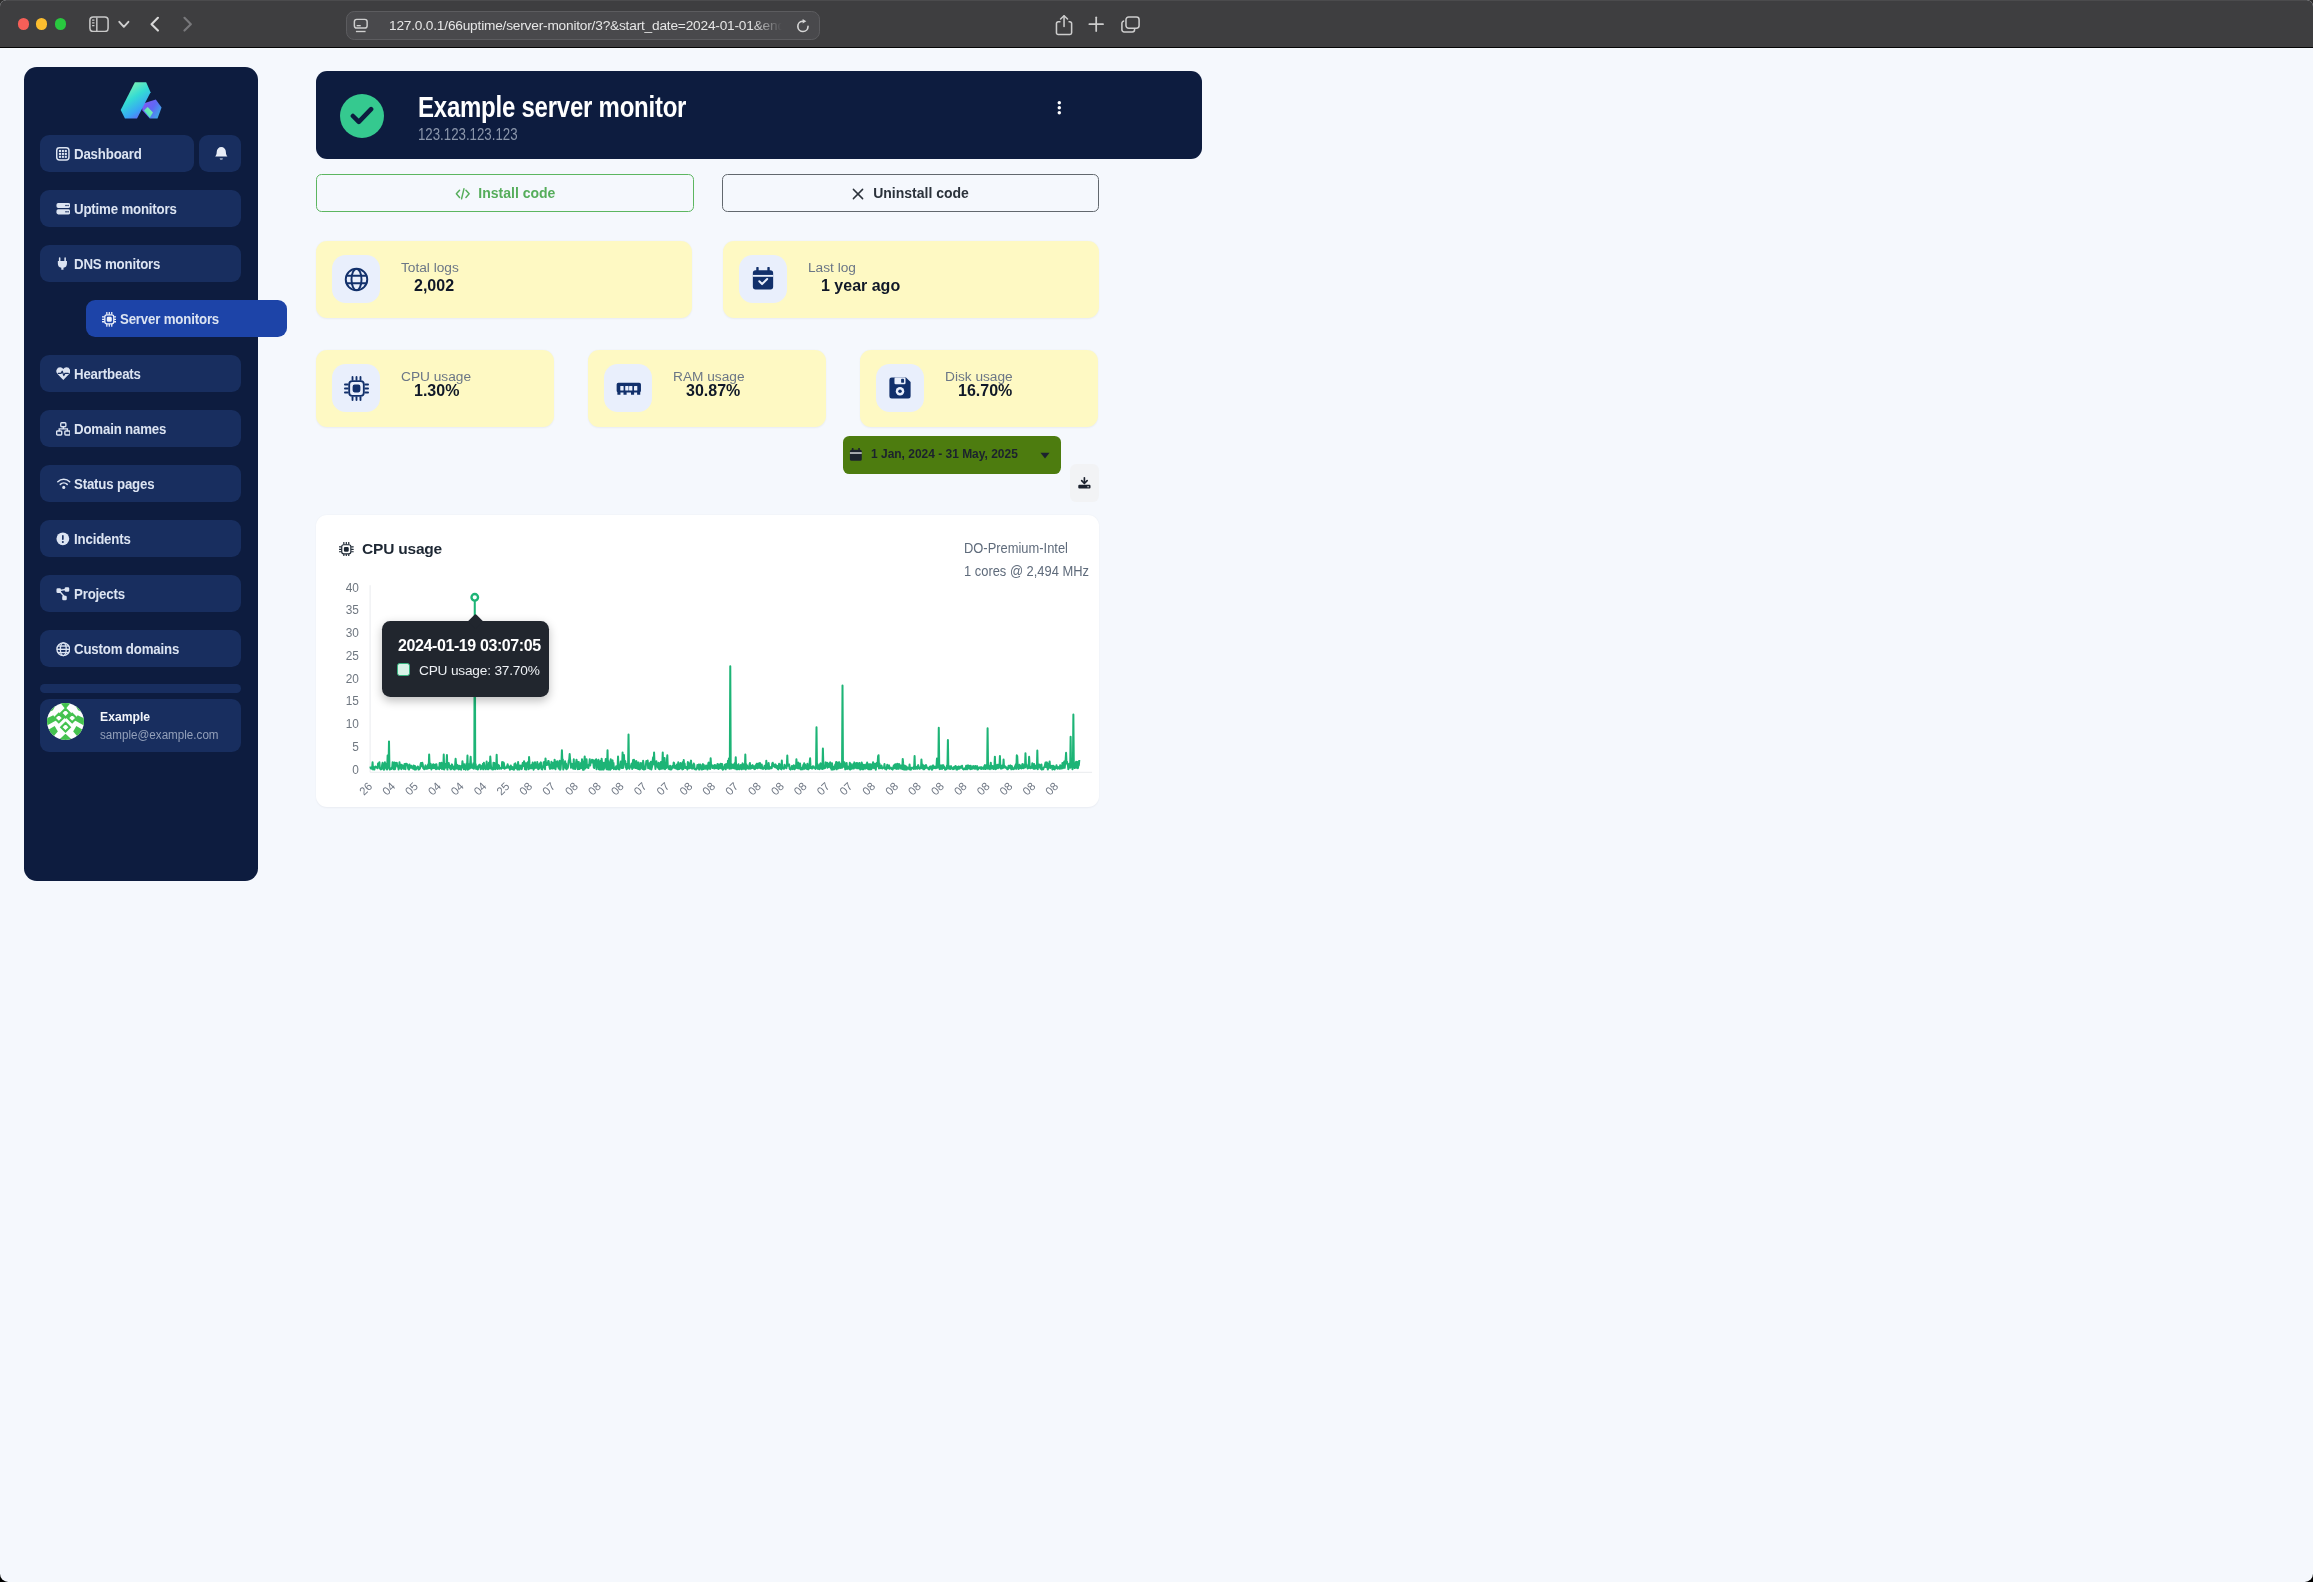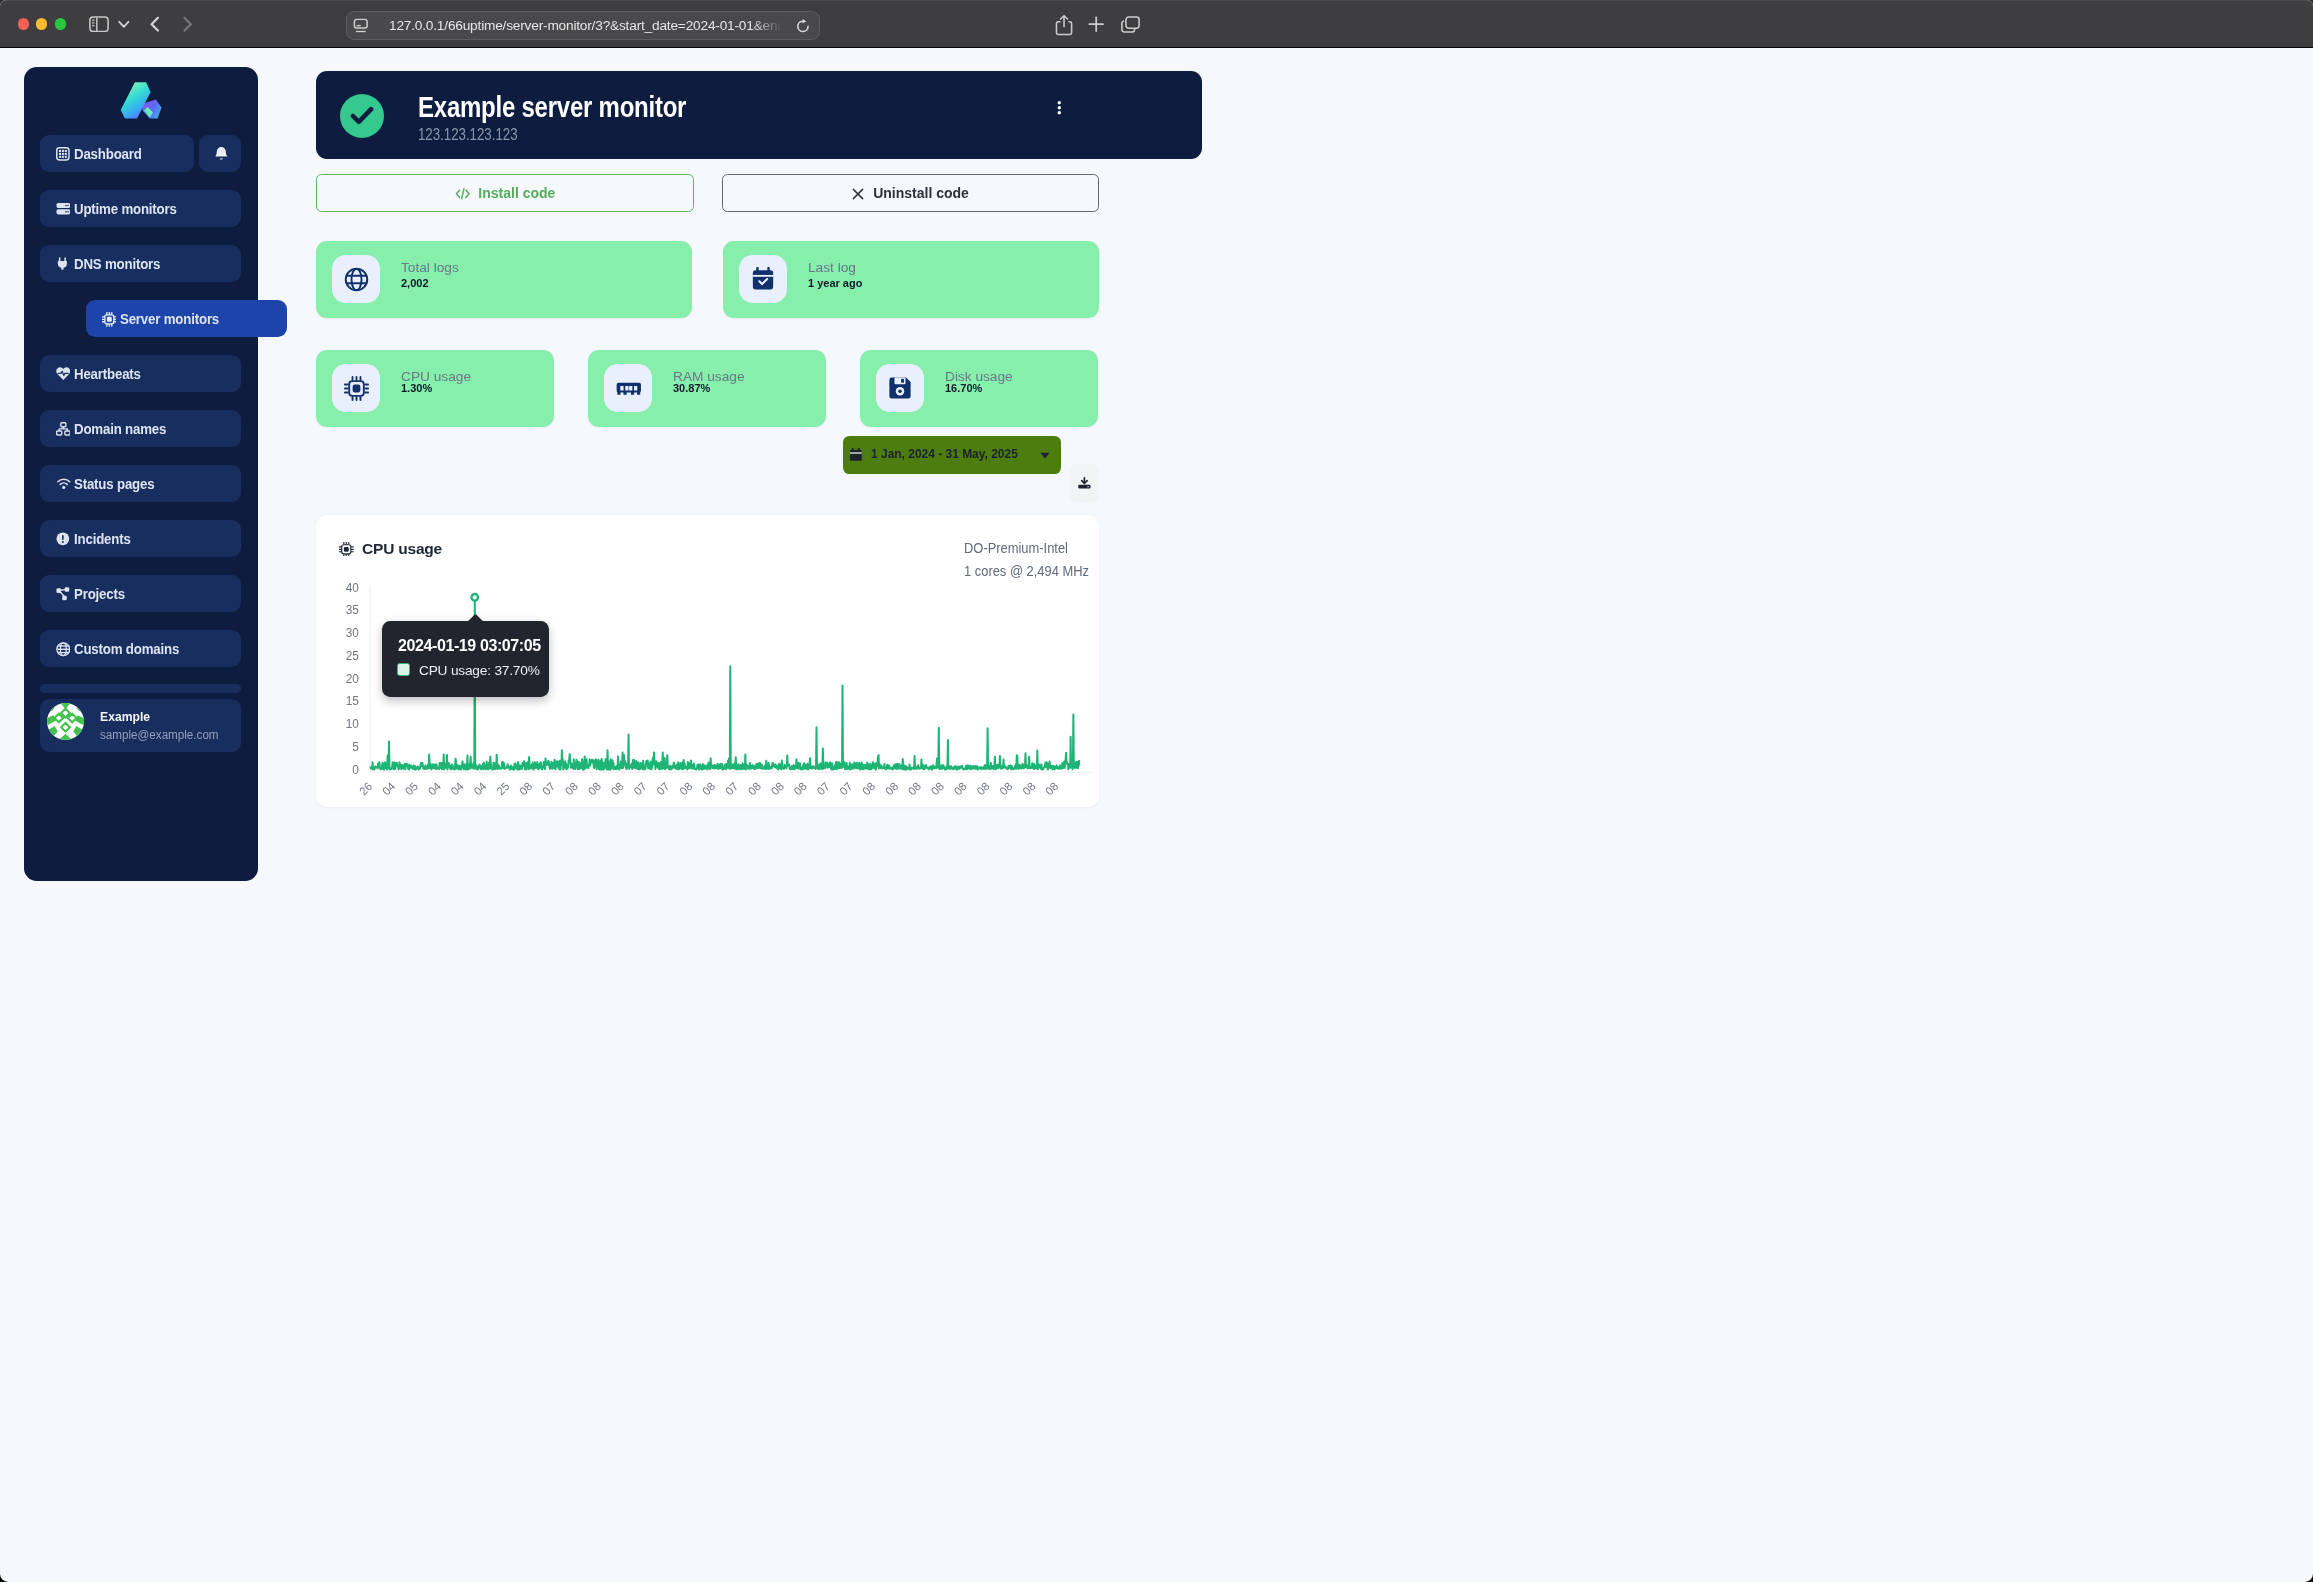--- a/index.html
+++ b/index.html
@@ -20,25 +20,25 @@
 #pbar{position:absolute;left:16.4px;top:617px;width:201px;height:9.1px;background:#182e5f;border-radius:5.5px;}
 #pname{position:absolute;left:60px;top:10px;font-size:13.7px;font-weight:700;color:#f2f5fa;transform:scaleX(0.89);transform-origin:0 0;}
 #pmail{position:absolute;left:60px;top:29px;font-size:12px;color:#93a0ba;transform:scaleX(0.97);transform-origin:0 0;}
 #hdr{position:absolute;left:316px;top:71px;width:886px;height:88px;background:#0d1c3f;border-radius:11px;}
 #hcirc{position:absolute;left:24px;top:22.5px;width:44px;height:44px;border-radius:50%;background:#35c98f;}
 #htitle{position:absolute;left:102px;top:19px;font-size:30px;font-weight:700;color:#fff;transform:scaleX(0.80);transform-origin:0 0;white-space:nowrap;letter-spacing:-0.3px;}
 #hip{position:absolute;left:102px;top:54px;font-size:17px;color:#8b96ab;transform:scaleX(0.78);transform-origin:0 0;}
 .btnrow{position:absolute;top:174px;height:38px;border-radius:5.5px;font-size:14px;font-weight:600;text-align:center;line-height:36px;}
 #binst{left:316px;width:378px;border:0.9px solid #5cb660;color:#55ad5b;}
 #bunin{left:722px;width:377px;border:0.9px solid #62686e;color:#2b323b;}
-.card{position:absolute;background:#86efac;border-radius:11px;box-shadow:0 0.9px 1.8px rgba(16,24,40,.05);}
+.card{position:absolute;background:#fef9c3;border-radius:11px;box-shadow:0 0.9px 1.8px rgba(16,24,40,.05);}
 .chip{position:absolute;left:16px;top:14px;width:48px;height:48px;border-radius:13.7px;background:#e9effc;}
 .chip svg{position:absolute;left:12px;top:12px;}
 .clab{position:absolute;left:85px;top:19px;font-size:13.7px;color:#6b7686;}
-.cval{position:absolute;left:85px;top:36px;font-size:11px;font-weight:700;color:#101828;}
+.cval{position:absolute;left:98px;top:36px;font-size:16px;font-weight:700;color:#101828;}
 #dbtn{position:absolute;left:843px;top:436px;width:218px;height:38px;border-radius:6.4px;background:#4d7c0f;}
 #dtext{position:absolute;left:28px;top:9.6px;font-size:13.3px;font-weight:600;color:#1c222e;white-space:nowrap;transform:scaleX(0.9);transform-origin:0 0;}
 #dlbtn{position:absolute;left:1070px;top:464px;width:29px;height:38px;border-radius:6.4px;background:#f2f3f5;}
 #chart{position:absolute;left:316px;top:515px;width:783px;height:292px;background:#fff;border-radius:11px;box-shadow:0 0.9px 1.8px rgba(16,24,40,.05);}
 #ctitle{position:absolute;left:46px;top:25px;font-size:15.5px;font-weight:700;color:#1d2733;letter-spacing:-0.2px;}
 #cinfo{position:absolute;left:648px;top:21px;font-size:15px;color:#5f6b7b;line-height:23px;white-space:nowrap;transform:scaleX(0.86);transform-origin:0 0;}
 #tip{position:absolute;left:66px;top:106px;width:167px;height:76px;border-radius:8.2px;background:#21262e;box-shadow:0 3.7px 9.1px rgba(0,0,0,.25);}
 #tip:before{content:"";position:absolute;left:88px;top:-5px;width:11px;height:11px;background:#21262e;transform:rotate(45deg);border-radius:1.8px;}
 #tiptitle{position:absolute;left:16px;top:16.4px;font-size:16px;font-weight:700;color:#fff;letter-spacing:-0.4px;}
 #tiprow{position:absolute;left:15px;top:42px;width:12.8px;height:12.8px;background:#d8f3e7;border:1.8px solid #36b37e;border-radius:2.7px;}

